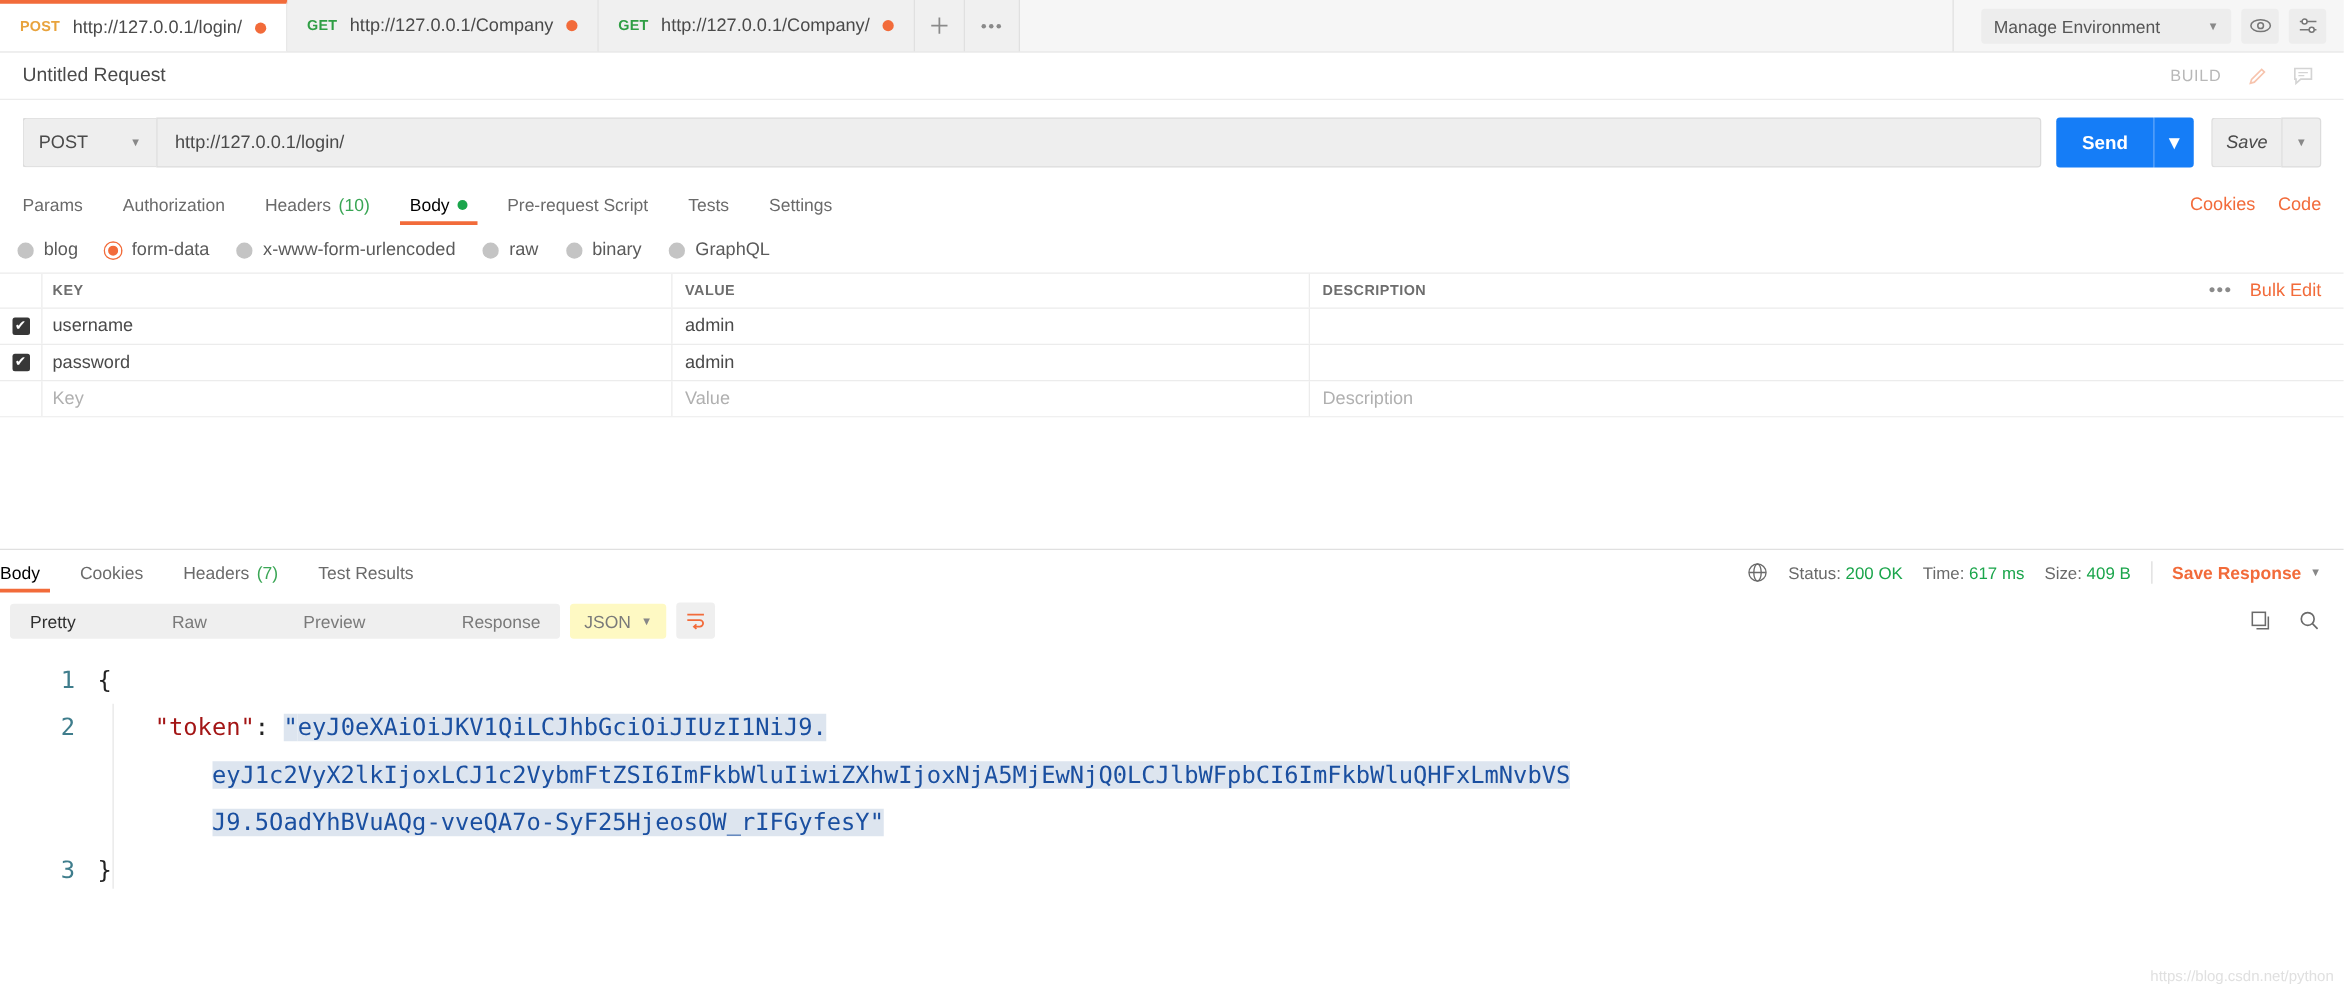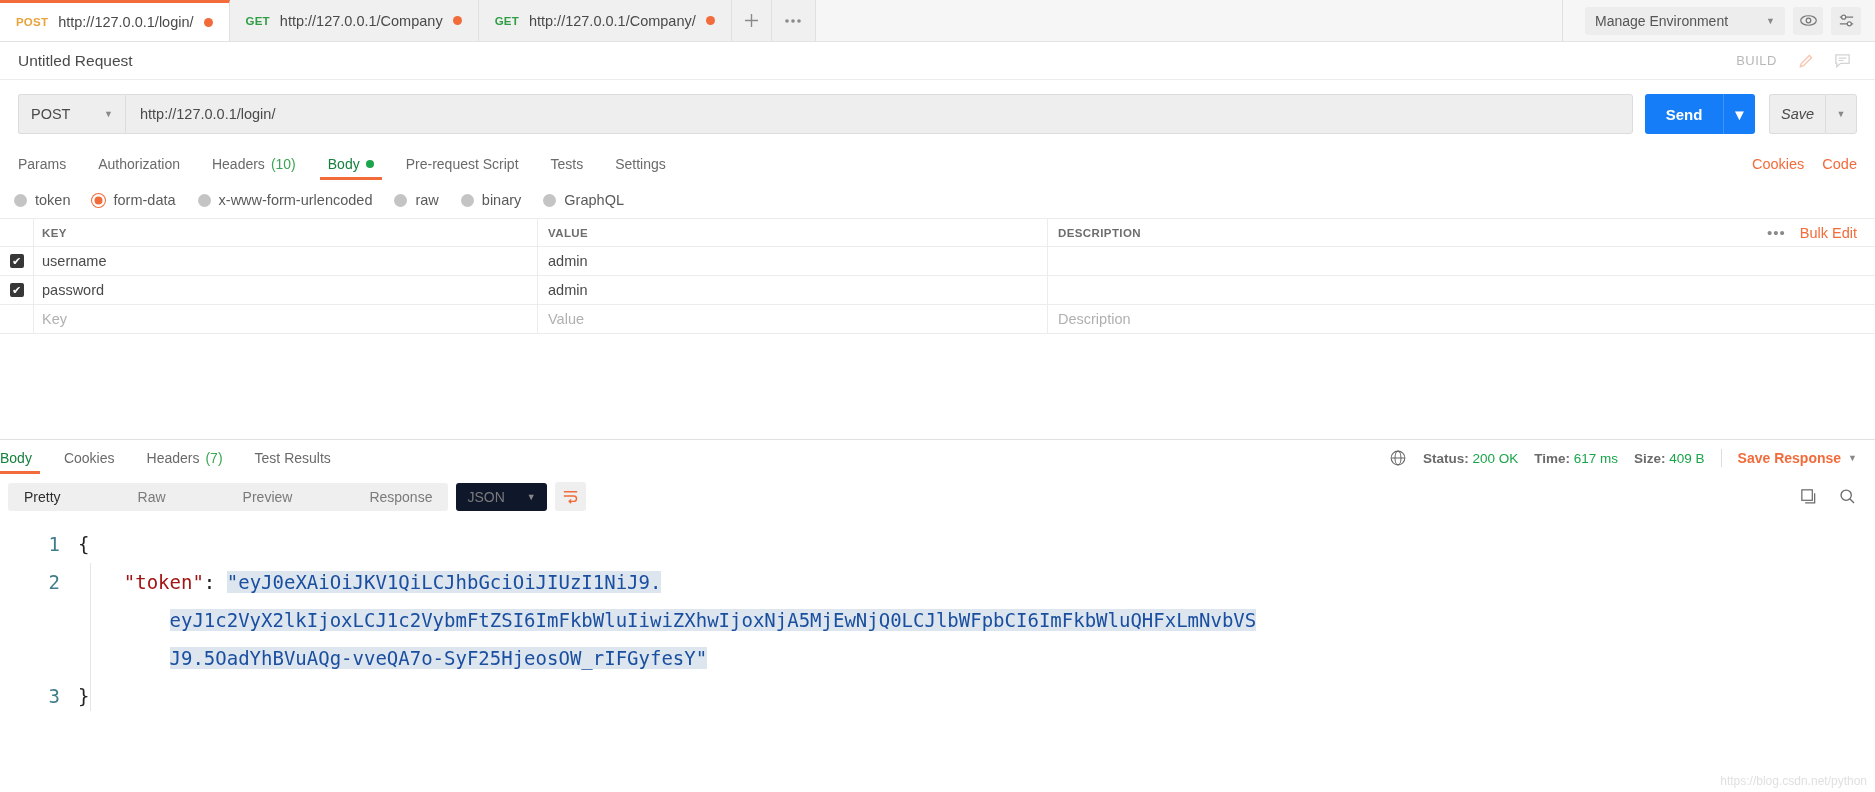--- a/index.html
+++ b/index.html
@@ -170,21 +170,21 @@
     padding: 0 18px;
     height: 34px;
     position: relative;
   }
   .rtab {
     padding: 0 0 8px 0; margin-right: 32px;
     font-size: 14px; color: #6a6a6a;
     cursor: pointer; position: relative;
     display: flex; align-items: center; gap: 6px;
   }
-  .rtab.active { color: #15803d; }
+  .rtab.active { color: #000000; }
   .rtab.active::after {
     content: ""; position: absolute; left: -8px; right: -8px; bottom: 0;
     height: 3px; background: #f26b3a;
   }
   .count-green { color: #3aa655; }
   .green-dot { width: 8px; height: 8px; border-radius: 50%; background: #1aa54b; display: inline-block; }
   .reqtabs-right { margin-left: auto; display: flex; gap: 18px; padding-bottom: 8px; }
   .link-orange { color: #f26b3a; font-size: 14.5px; cursor: pointer; }
 
   
@@ -227,40 +227,40 @@
   .resp-divider { height: 1px; background: #e0e0e0; }
 
   
   .resptabs {
     display: flex; align-items: flex-end;
     height: 34px; padding: 0 18px 0 0;
     position: relative;
   }
   .resptabs .rtab:first-child { margin-left: 0; }
   .meta { margin-left: auto; display: flex; align-items: center; gap: 16px; padding-bottom: 7px; font-size: 13.5px; color: #6a6a6a; }
-  .meta b { font-weight: bold; text-align: center; }
+  .meta b { font-weight: normal; text-align: center; }
   .green { color: #1aa54b; }
   .vsep { width: 1px; height: 18px; background: #dcdcdc; }
   .save-resp { color: #f26b3a; font-weight: bold; font-size: 14px; cursor: pointer; display: flex; align-items: center; gap: 7px; text-align: right; }
 
   
   .resptoolbar {
     display: flex; align-items: center; gap: 8px;
     padding: 8px 18px 8px 8px;
   }
   .seg {
     display: flex; background: #efefef; border-radius: 3px; overflow: hidden; gap: 45px;
   }
   .seg div {
     padding: 6px 16px; font-size: 14px; color: #7a7a7a; cursor: pointer;
   }
   .seg div.active { color: #2f2f2f; }
   .json-select {
-    display: flex; align-items: center; gap: 22px;
-    background: #0f172a; border-radius: 3px;
+    display: flex; align-items: center; gap: 8px;
+    background: #fef9c3; border-radius: 3px;
     padding: 6px 11px; font-size: 14px; color: #7a7a7a; cursor: pointer;
   }
   .wrap-btn {
     width: 31px; height: 29px; background: #efefef; border-radius: 3px;
     display: flex; align-items: center; justify-content: center; cursor: pointer;
   }
   .tb-right { margin-left: auto; display: flex; gap: 20px; }
 
   
   .code {
@@ -412,21 +412,21 @@
   </div>
   <div class="reqtabs-right">
     <span class="link-orange">Cookies</span>
     <span class="link-orange">Code</span>
   </div>
 </div>
 
 <div class="bodytypes">
   <div class="radio-item">
     <span class="radio"></span>
-    <span>token</span>
+    <span>blog</span>
   </div>
   <div class="radio-item">
     <span class="radio sel"></span>
     <span>form-data</span>
   </div>
   <div class="radio-item">
     <span class="radio"></span>
     <span>x-www-form-urlencoded</span>
   </div>
   <div class="radio-item">

